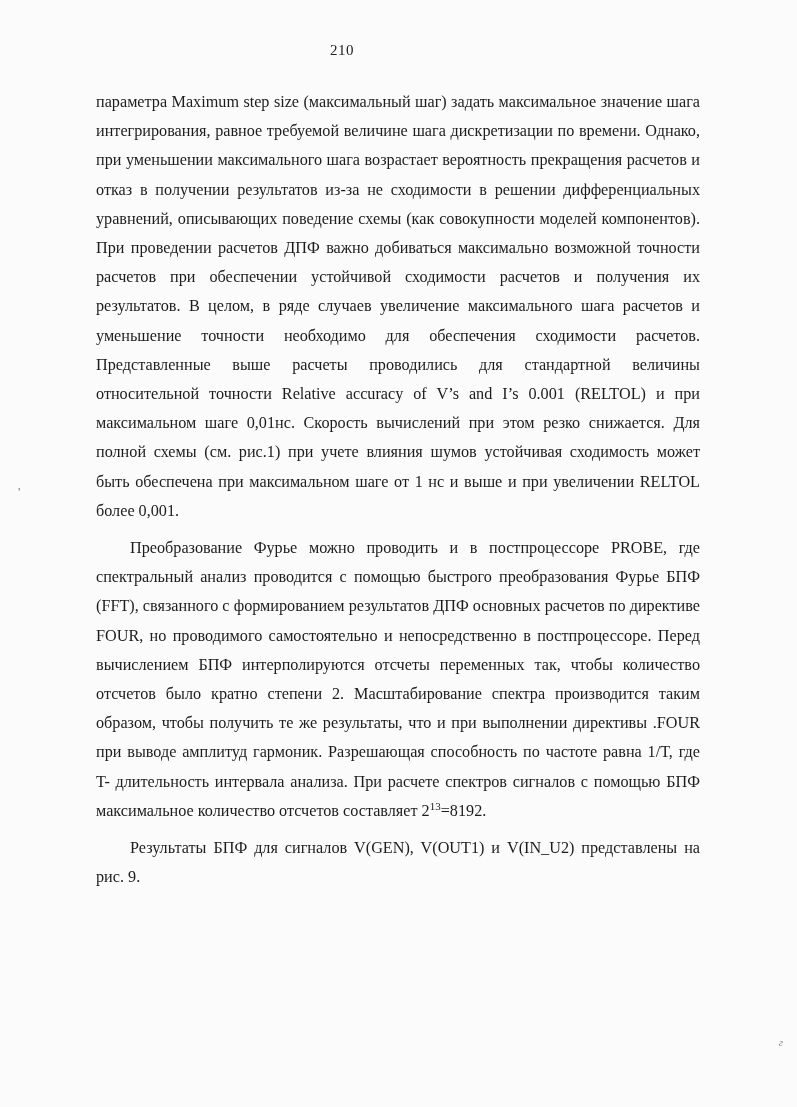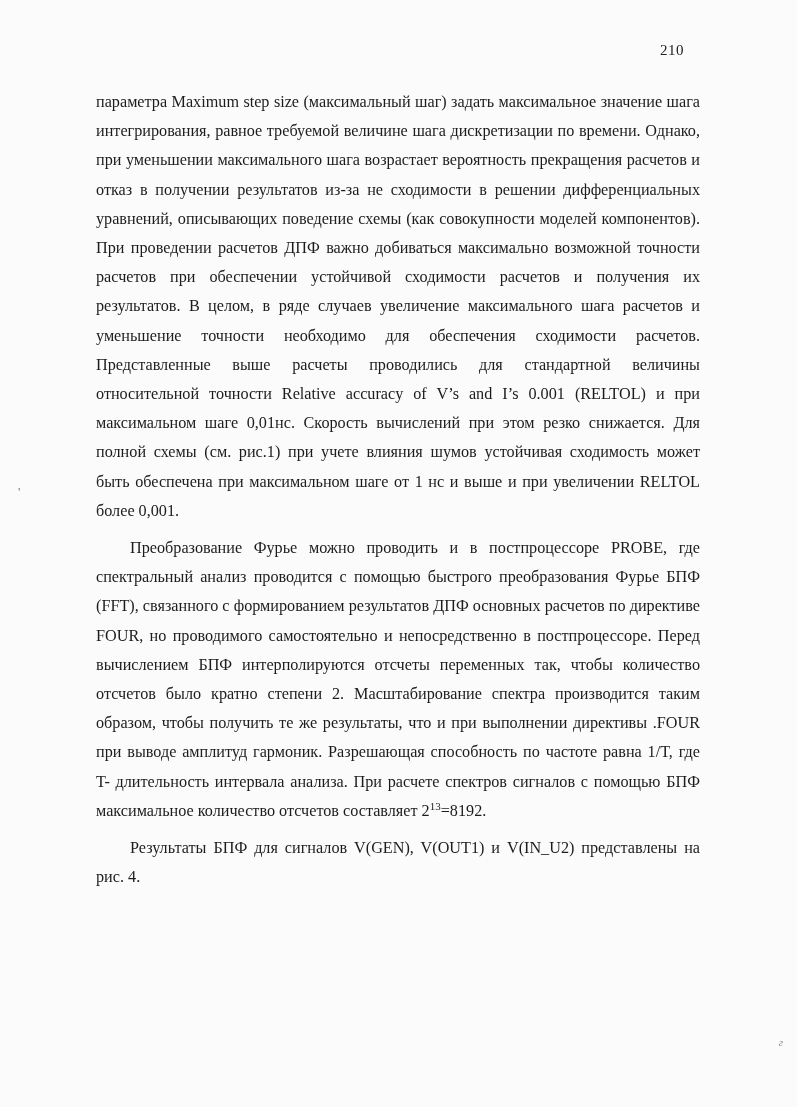--- a/index.html
+++ b/index.html
@@ -17,21 +17,21 @@
     height: 1107px;
     background: #fbfbfb;
     box-sizing: border-box;
     overflow: hidden;
   }
   .page-number {
     position: absolute;
     top: 42px;
     left: 0;
     width: 684px;
-    text-align: right;
+    text-align: center;
     font-size: 15px;
     letter-spacing: 0.5px;
     color: #222;
   }
   .body-text {
     position: absolute;
     top: 88px;
     left: 96px;
     width: 604px;
     font-family: Liberation Serif, serif;
@@ -77,20 +77,20 @@
 <div class="page">
 
   <div class="page-number">210</div>
 
   <div class="body-text">
 
     <p class="para">параметра Maximum step size (максимальный шаг) задать максимальное значение шага интегрирования, равное требуемой величине шага дискретизации по времени. Однако, при уменьшении максимального шага возрастает вероятность прекращения расчетов и отказ в получении результатов из-за  не сходимости в  решении дифференциальных уравнений, описывающих поведение схемы (как совокупности моделей компонентов). При проведении расчетов ДПФ важно добиваться максимально возможной точности расчетов при обеспечении  устойчивой сходимости расчетов и получения их результатов. В целом, в ряде случаев увеличение максимального шага расчетов и уменьшение точности необходимо для обеспечения сходимости расчетов. Представленные выше расчеты проводились для стандартной величины относительной точности Relative accuracy of V’s and I’s  0.001 (RELTOL) и при максимальном шаге 0,01нс. Скорость вычислений при этом резко снижается. Для полной схемы (см. рис.1) при учете влияния шумов устойчивая сходимость может быть обеспечена при максимальном шаге от 1 нс и выше и при увеличении RELTOL более 0,001.</p>
 
     <p class="para indent"><span>Преобразование Фурье можно проводить и в постпроцессоре PROBE, где спектральный анализ проводится с помощью быстрого преобразования Фурье БПФ (FFT), связанного с формированием результатов ДПФ основных расчетов по директиве FOUR, но проводимого самостоятельно и непосредственно в постпроцессоре. Перед вычислением БПФ интерполируются отсчеты переменных так, чтобы количество отсчетов было кратно степени 2. Масштабирование спектра производится таким образом, чтобы получить те же результаты, что и при выполнении директивы .FOUR при выводе амплитуд гармоник. Разрешающая способность по частоте равна 1/T, где T- длительность интервала анализа. При расчете спектров сигналов с помощью БПФ максимальное количество отсчетов составляет 2</span><sup>13</sup><span>=8192.</span></p>
 
-    <p class="para indent">Результаты БПФ для сигналов V(GEN), V(OUT1) и V(IN_U2) представлены на рис. 4.</p>
+    <p class="para indent">Результаты БПФ для сигналов V(GEN), V(OUT1) и V(IN_U2) представлены на рис. 9.</p>
 
   </div>
 
   <div class="mark-left">'</div>
   <div class="mark-right">г</div>
 
 </div>
 
 </body></html>

